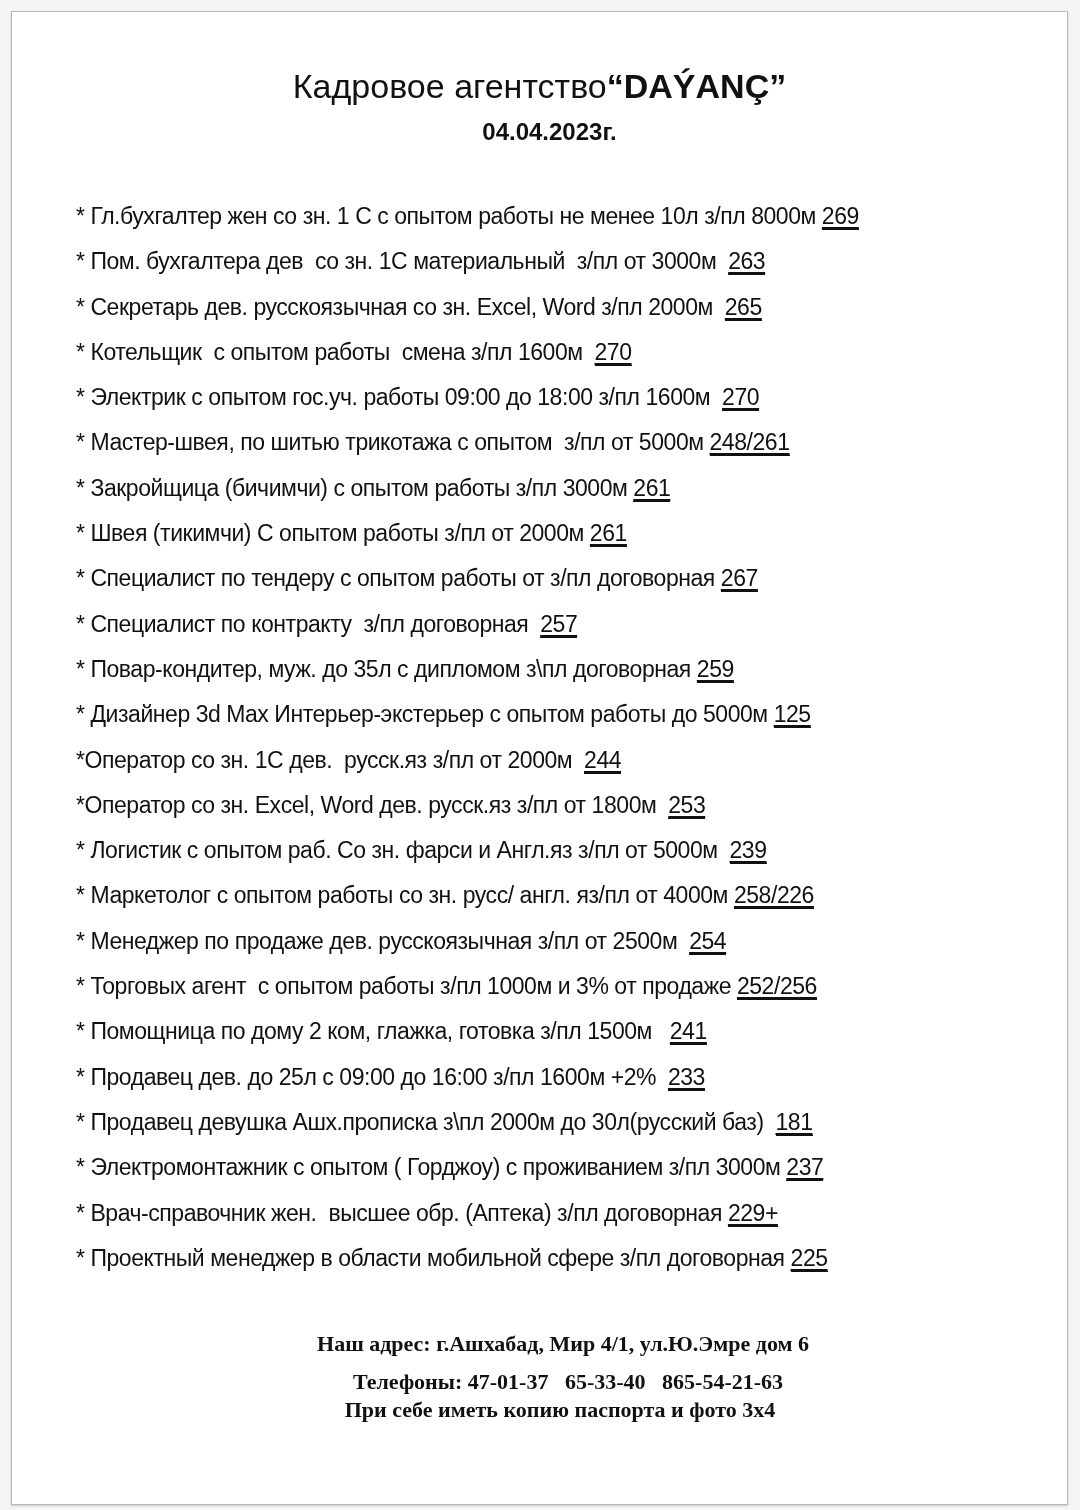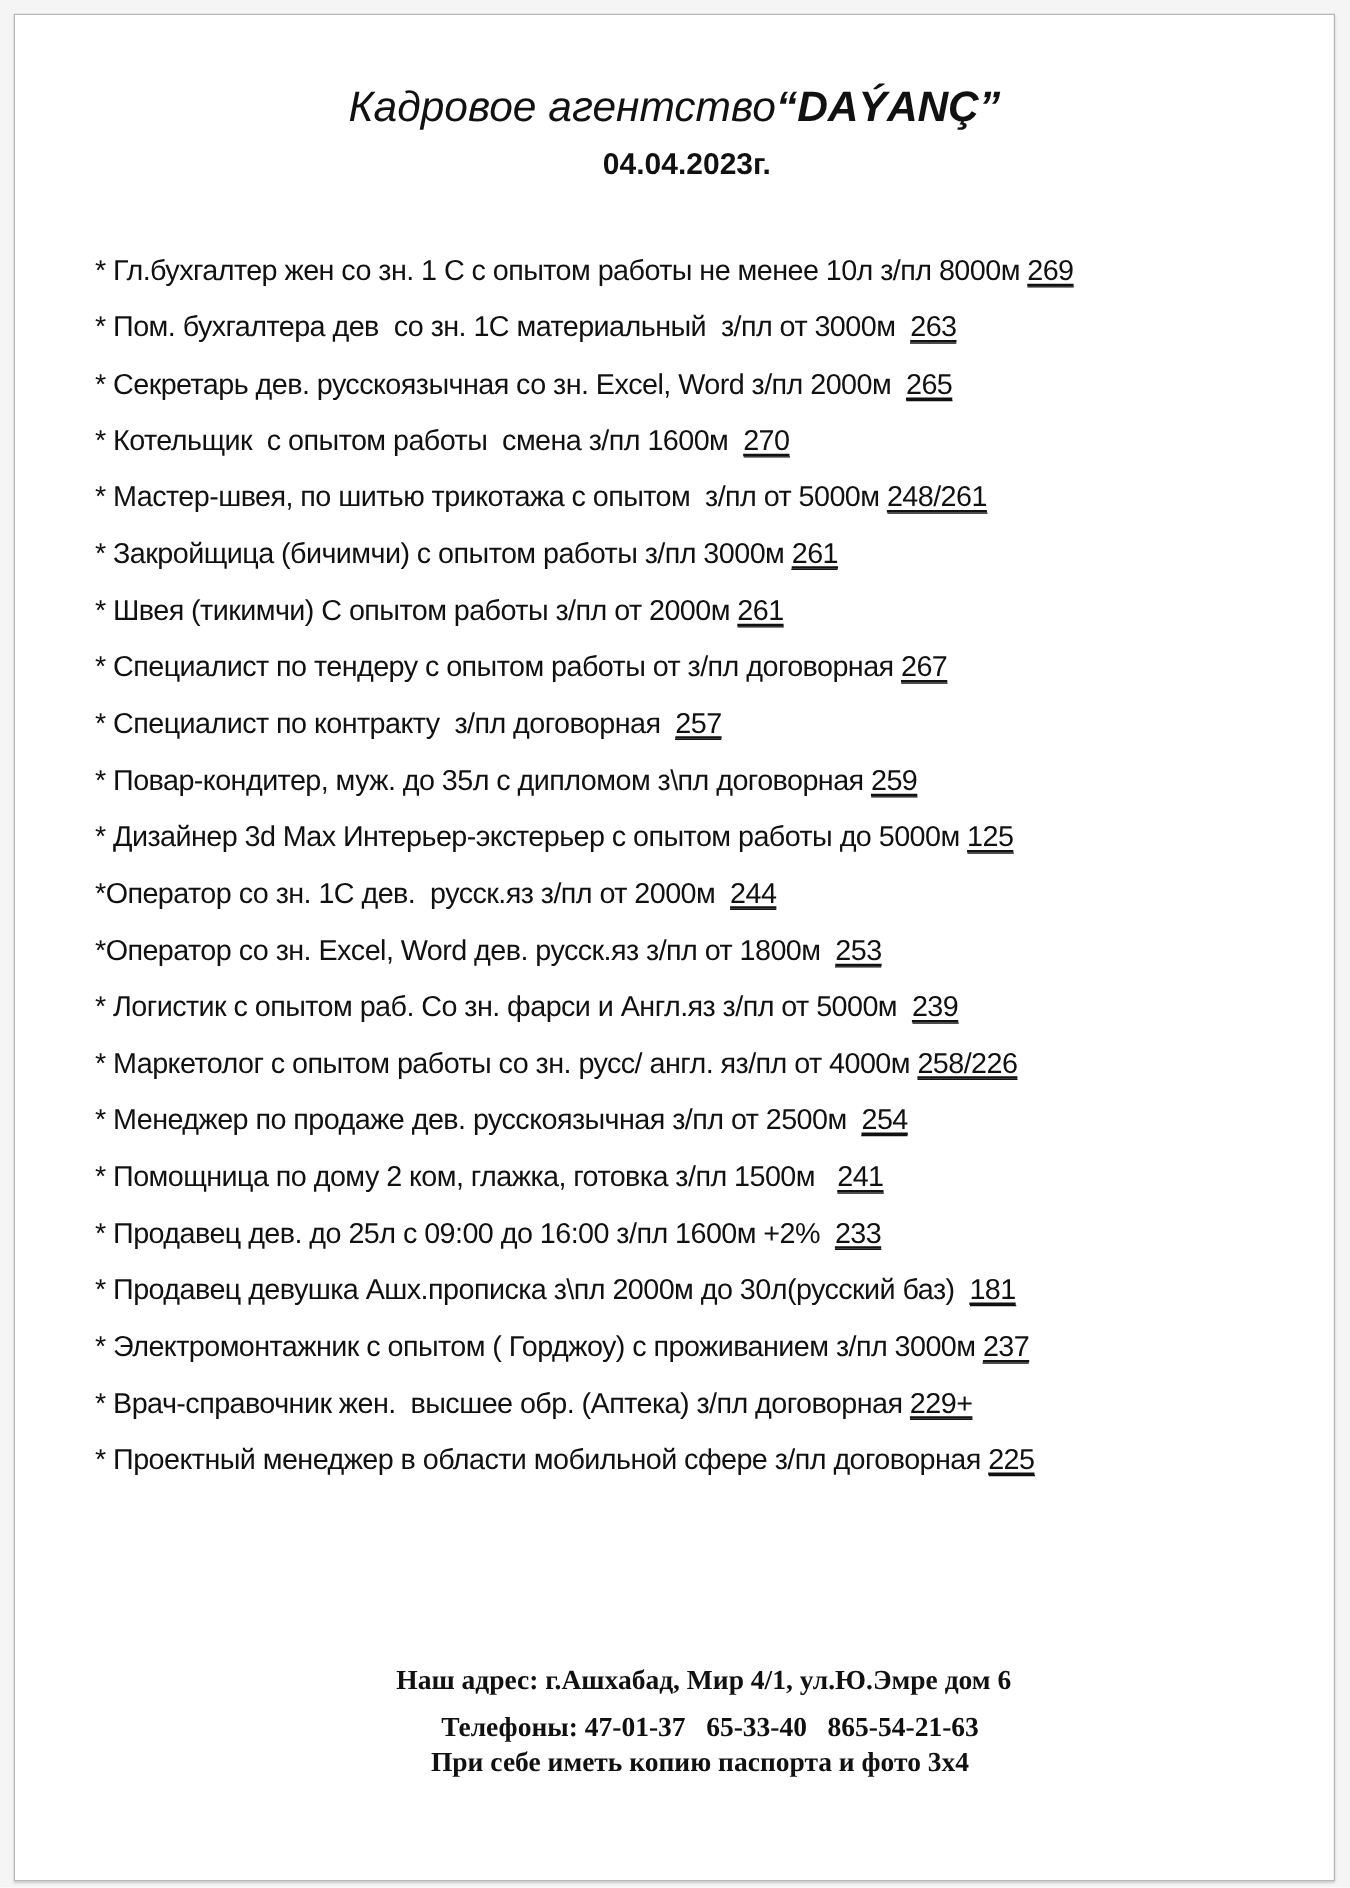--- a/index.html
+++ b/index.html
@@ -21,21 +21,20 @@
     .title {
       position: absolute;
       left: 0; right: 0;
       top: 55px;
       text-align: center;
       font-family: "Liberation Sans", sans-serif;
       font-size: 34px;
       color: #111;
       white-space: nowrap;
       padding-left: 0px;
-      font-style: italic;
     }
     .title .brand { font-weight: bold; }
     .date {
       position: absolute;
       left: 0; right: 0;
       top: 106px;
       text-align: center;
       font-family: Liberation Sans, sans-serif;
       font-weight: bold;
       font-size: 24px;
@@ -85,32 +84,34 @@
 
 <div class="page">
   <div class="title"><span>Кадровое агентство</span><span class="brand">“DAÝANÇ”</span></div>
   <div class="date">04.04.2023г.</div>
 
   <ul class="list">
     <li class="job"><span>* Гл.бухгалтер жен со зн. 1 С с опытом работы не менее 10л з/пл 8000м </span><span class="code">269</span></li>
     <li class="job"><span>* Пом. бухгалтера дев  со зн. 1С материальный  з/пл от 3000м  </span><span class="code">263</span></li>
     <li class="job"><span>* Секретарь дев. русскоязычная со зн. Excel, Word з/пл 2000м  </span><span class="code">265</span></li>
     <li class="job"><span>* Котельщик  с опытом работы  смена з/пл 1600м  </span><span class="code">270</span></li>
+    <li class="job"><span>* Электрик с опытом гос.уч. работы 09:00 до 18:00 з/пл 1600м  </span><span class="code">270</span></li>
     <li class="job"><span>* Мастер-швея, по шитью трикотажа с опытом  з/пл от 5000м </span><span class="code">248/261</span></li>
     <li class="job"><span>* Закройщица (бичимчи) с опытом работы з/пл 3000м </span><span class="code">261</span></li>
     <li class="job"><span>* Швея (тикимчи) С опытом работы з/пл от 2000м </span><span class="code">261</span></li>
     <li class="job"><span>* Специалист по тендеру с опытом работы от з/пл договорная </span><span class="code">267</span></li>
     <li class="job"><span>* Специалист по контракту  з/пл договорная  </span><span class="code">257</span></li>
     <li class="job"><span>* Повар-кондитер, муж. до 35л с дипломом з\пл договорная </span><span class="code">259</span></li>
     <li class="job"><span>* Дизайнер 3d Max Интерьер-экстерьер с опытом работы до 5000м </span><span class="code">125</span></li>
     <li class="job"><span>*Оператор со зн. 1С дев.  русск.яз з/пл от 2000м  </span><span class="code">244</span></li>
     <li class="job"><span>*Оператор со зн. Excel, Word дев. русск.яз з/пл от 1800м  </span><span class="code">253</span></li>
     <li class="job"><span>* Логистик с опытом раб. Со зн. фарси и Англ.яз з/пл от 5000м  </span><span class="code">239</span></li>
     <li class="job"><span>* Маркетолог с опытом работы со зн. русс/ англ. яз/пл от 4000м </span><span class="code">258/226</span></li>
     <li class="job"><span>* Менеджер по продаже дев. русскоязычная з/пл от 2500м  </span><span class="code">254</span></li>
+    <li class="job"><span>* Торговых агент  с опытом работы з/пл 1000м и 3% от продаже </span><span class="code">252/256</span></li>
     <li class="job"><span>* Помощница по дому 2 ком, глажка, готовка з/пл 1500м   </span><span class="code">241</span></li>
     <li class="job"><span>* Продавец дев. до 25л с 09:00 до 16:00 з/пл 1600м +2%  </span><span class="code">233</span></li>
     <li class="job"><span>* Продавец девушка Ашх.прописка з\пл 2000м до 30л(русский баз)  </span><span class="code">181</span></li>
     <li class="job"><span>* Электромонтажник с опытом ( Горджоу) с проживанием з/пл 3000м </span><span class="code">237</span></li>
     <li class="job"><span>* Врач-справочник жен.  высшее обр. (Аптека) з/пл договорная </span><span class="code">229+</span></li>
     <li class="job"><span>* Проектный менеджер в области мобильной сфере з/пл договорная </span><span class="code">225</span></li>
   </ul>
 
   <div class="footer addr">Наш адрес: г.Ашхабад, Мир 4/1, ул.Ю.Эмре дом 6</div>
   <div class="footer phones">Телефоны: 47-01-37   65-33-40   865-54-21-63</div>

